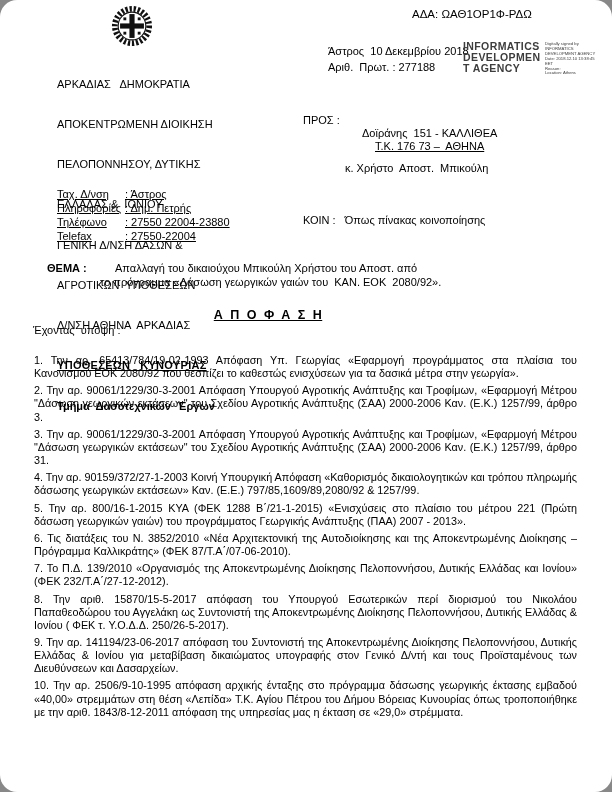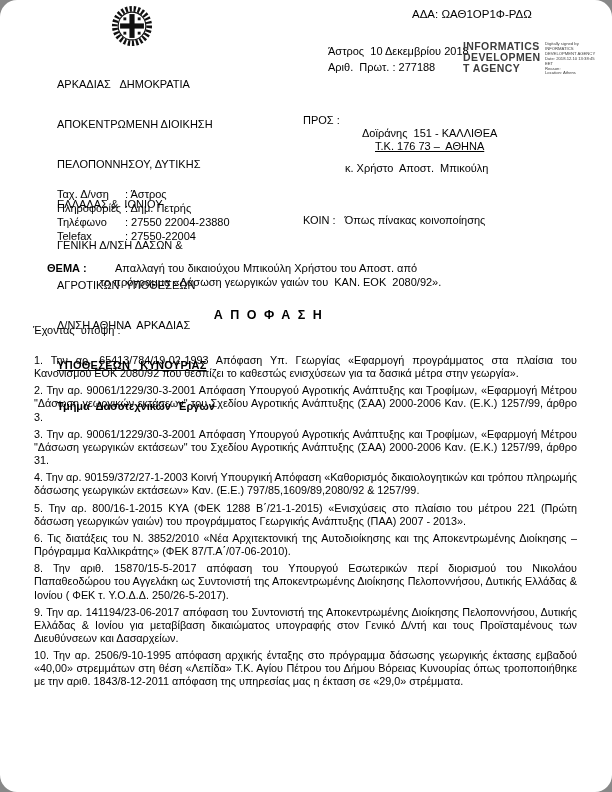--- a/index.html
+++ b/index.html
@@ -23,21 +23,21 @@
   .t11{font-size:11px;}
   .stamp-big{font-size:10.5px;line-height:10.8px;font-weight:bold;color:#3d3d3d;letter-spacing:.4px;}
   .stamp-big span{display:block;}
   .stamp-small{font-size:4.2px;line-height:4.9px;color:#3d3d3d;}
   .stamp-small span{display:block;}
   .underl{text-decoration:underline;}
   .contact-row{display:flex;font-size:11px;line-height:14px;}
   .contact-row .lbl{width:68px;flex:0 0 68px;}
   .subj-lbl{font-weight:bold;font-size:11px;}
   .center-col{left:30px;width:476px;text-align:center;}
-  .dec-title{font-size:12.5px;font-weight:bold;word-spacing:3px;letter-spacing:.5px;}
+  .dec-title{font-size:12.5px;font-weight:bold;text-decoration:underline;word-spacing:3px;letter-spacing:.5px;}
   .dec-sub{font-size:11.5px;}
   .items{left:30px;top:350px;width:551px;font-size:10.8px;line-height:13.15px;text-align:justify;}
   .items p{margin:4px;}
 </style>
 </head>
 <body>
 
 <div class="page">
 
   <div class="abs ada pre" style="left:412px;top:8px;">ΑΔΑ: ΩΑΘ1ΟΡ1Φ-ΡΔΩ</div>
@@ -83,21 +83,21 @@
     <span>EET</span>
     <span>Reason:</span>
     <span>Location: Athens</span>
   </div>
 
   <div class="abs t11 pre" style="left:303px;top:114px;">ΠΡΟΣ :</div>
   <div class="abs t11 pre" style="left:345px;top:114px;margin-top:48px;">κ. Χρήστο  Αποστ.  Μπικούλη</div>
   <div class="abs t11 pre" style="left:362px;top:127px;">Δοϊράνης  151 - ΚΑΛΛΙΘΕΑ</div>
   <div class="abs t11 pre underl" style="left:375px;top:140px;">Τ.Κ. 176 73 –  ΑΘΗΝΑ</div>
 
-  <div class="abs" style="left:57px;top:187px;">
+  <div class="abs" style="left:57px;top:187px;text-decoration:underline;">
     <div class="contact-row">
       <span class="lbl">Ταχ.  Δ/νση</span>
       <span class="pre">: Άστρος</span>
     </div>
     <div class="contact-row">
       <span class="lbl">Πληροφορίες</span>
       <span class="pre">: Δημ. Πετρής</span>
     </div>
     <div class="contact-row">
       <span class="lbl">Τηλέφωνο</span>
@@ -120,18 +120,19 @@
   </div>
   <div class="abs t11 pre" style="left:33px;top:324px;">Έχοντας  υπόψη :</div>
 
   <div class="abs items">
     <p>1.  Την αρ. 65413/784/19-02-1993 Απόφαση Υπ.  Γεωργίας «Εφαρμογή προγράμματος στα πλαίσια του Κανονισμού ΕΟΚ 2080/92  που θεσπίζει το καθεστώς ενισχύσεων για τα δασικά μέτρα στην γεωργία».</p>
     <p>2. Την αρ. 90061/1229/30-3-2001 Απόφαση Υπουργού Αγροτικής Ανάπτυξης και Τροφίμων, «Εφαρμογή Μέτρου "Δάσωση γεωργικών εκτάσεων" του Σχεδίου Αγροτικής Ανάπτυξης (ΣΑΑ) 2000-2006 Καν. (Ε.Κ.) 1257/99, άρθρο 3.</p>
     <p>3. Την αρ. 90061/1229/30-3-2001 Απόφαση Υπουργού Αγροτικής Ανάπτυξης και Τροφίμων, «Εφαρμογή Μέτρου "Δάσωση γεωργικών εκτάσεων" του Σχεδίου Αγροτικής Ανάπτυξης (ΣΑΑ) 2000-2006 Καν. (Ε.Κ.) 1257/99, άρθρο 31.</p>
     <p>4. Την αρ. 90159/372/27-1-2003 Κοινή Υπουργική Απόφαση «Καθορισμός δικαιολογητικών και τρόπου πληρωμής δάσωσης γεωργικών εκτάσεων» Καν. (Ε.Ε.) 797/85,1609/89,2080/92 &amp; 1257/99.</p>
     <p>5. Την  αρ. 800/16-1-2015 ΚΥΑ (ΦΕΚ 1288 Β΄/21-1-2015) «Ενισχύσεις στο πλαίσιο του μέτρου 221 (Πρώτη δάσωση γεωργικών γαιών) του προγράμματος Γεωργικής Ανάπτυξης (ΠΑΑ) 2007 - 2013».</p>
     <p>6. Τις διατάξεις του Ν. 3852/2010 «Νέα Αρχιτεκτονική της Αυτοδιοίκησης και της Αποκεντρωμένης Διοίκησης – Πρόγραμμα Καλλικράτης» (ΦΕΚ 87/Τ.Α΄/07-06-2010).</p>
+    <p>7. Το Π.Δ. 139/2010 «Οργανισμός της Αποκεντρωμένης Διοίκησης Πελοποννήσου, Δυτικής Ελλάδας και Ιονίου» (ΦΕΚ 232/Τ.Α΄/27-12-2012).</p>
     <p>8. Την αριθ. 15870/15-5-2017 απόφαση του Υπουργού Εσωτερικών περί διορισμού του Νικολάου Παπαθεοδώρου του Αγγελάκη ως Συντονιστή της Αποκεντρωμένης Διοίκησης Πελοποννήσου, Δυτικής Ελλάδας &amp; Ιονίου ( ΦΕΚ τ. Υ.Ο.Δ.Δ. 250/26-5-2017).</p>
     <p>9. Την αρ. 141194/23-06-2017 απόφαση του Συντονιστή της Αποκεντρωμένης Διοίκησης Πελοποννήσου, Δυτικής Ελλάδας &amp; Ιονίου για μεταβίβαση δικαιώματος υπογραφής στον Γενικό Δ/ντή και τους Προϊσταμένους των Διευθύνσεων και Δασαρχείων.</p>
     <p>10. Την αρ. 2506/9-10-1995 απόφαση αρχικής ένταξης στο πρόγραμμα δάσωσης γεωργικής έκτασης εμβαδού «40,00»  στρεμμάτων στη θέση «Λεπίδα» Τ.Κ. Αγίου Πέτρου του Δήμου Βόρειας Κυνουρίας όπως τροποποιήθηκε με την αριθ. 1843/8-12-2011 απόφαση της υπηρεσίας μας η έκταση σε «29,0» στρέμματα.</p>
   </div>
 
 </div>
 
 </body></html>

